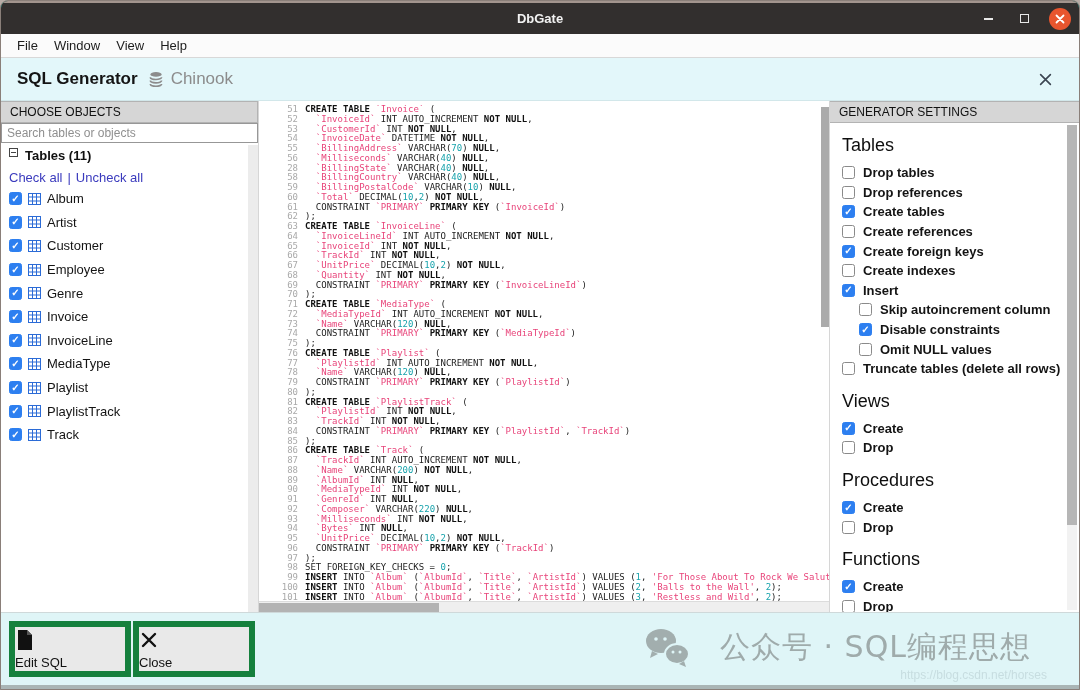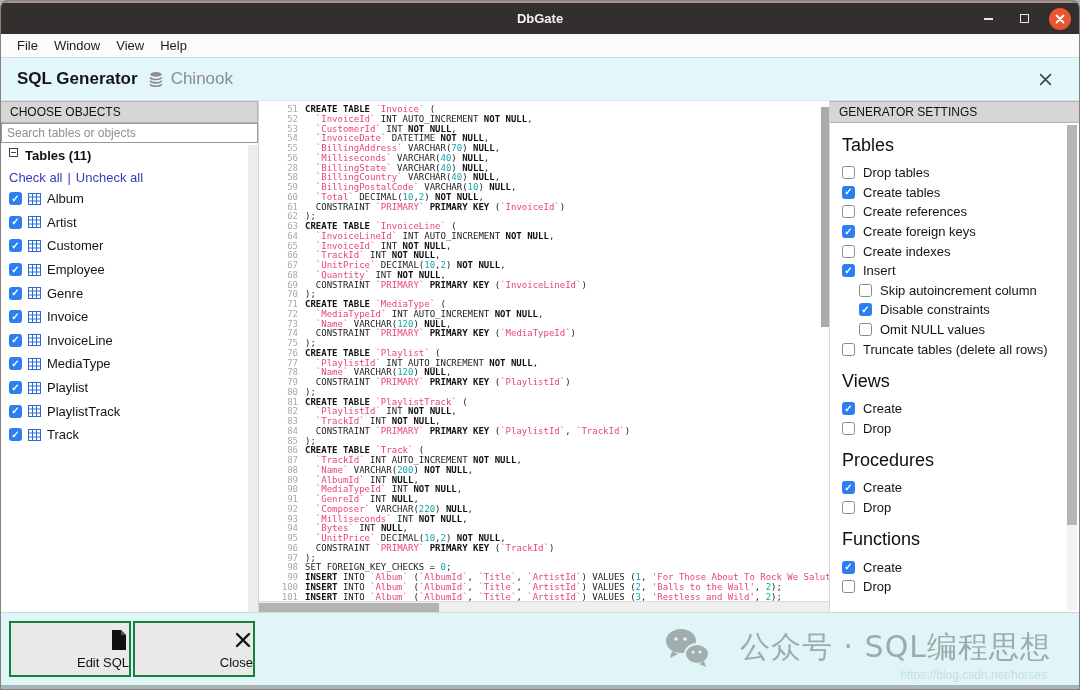--- a/index.html
+++ b/index.html
@@ -76,31 +76,31 @@
 
   
   .right-panel { width:250px; flex:none; display:flex; flex-direction:column; border-left:1px solid #d6d6d6; position:relative; }
   .right-panel .panel-header { border-right:none; }
   .settings-body { flex:1; padding:6px 14px 0 12px; overflow:hidden; }
   .section-heading { font-size:18px; font-weight:400; color:#0e0e0e; margin:12px 0 7px 0; }
   .section-heading.first { margin-top:6px; }
   .opt-row { display:flex; align-items:center; height:19.6px; }
   .opt-row.indent { padding-left:17px; }
   .opt-row .cb { margin-right:8px; }
-  .opt-label { font-size:13px; color:#141414; }
+  .opt-label { font-size:13px; color:#141414;font-weight:bold; }
   .right-scroll-track { position:absolute; right:2px; top:24px; bottom:2px; width:10px; background:#f2f2f2; }
   .right-scroll-thumb { position:absolute; right:0; top:0; width:10px; height:400px; background:#b6b6b6; }
 
   
   .footer { height:73px; background:#dff5f7; border-top:1px solid #cfd9da; flex:none; position:relative;
             display:flex; align-items:center; padding-left:8px; }
-  .ftr-btn { width:122px; height:56px; background:#e9e9e9; border:2px solid #15803d; margin-right:2px;
-             display:flex; flex-direction:column; align-items:flex-end; justify-content:center; gap:4px; }
+  .ftr-btn { width:122px; height:56px; background:#e9e9e9; border:6px solid #15803d; margin-right:2px;
+             display:flex; flex-direction:column; align-items:flex-start; justify-content:center; gap:4px; }
   .ftr-btn-label { font-size:13px; color:#111; }
-  .watermark { position:absolute; right:28px; top:14px; display:flex; align-items:center; gap:28px; color:#9fabab; }
+  .watermark { position:absolute; right:48px; top:14px; display:flex; align-items:center; gap:28px; color:#9fabab; }
   .wm-text { font-size:30px; letter-spacing:1px; font-family:"DejaVu Sans", sans-serif; }
   .wm-url { position:absolute; right:32px; bottom:3px; font-size:12px; color:#c7dde0; }
   .bottom-strip { height:4px; background:#a9b5b5; flex:none; }
 </style>
 </head>
 <body>
 
 <div class="app">
 
   <div class="titlebar">
@@ -402,20 +402,24 @@
 
     <div class="right-panel">
       <div class="panel-header">GENERATOR SETTINGS</div>
       <div class="settings-body" id="settings-body">
           <div class="section-heading first">Tables</div>
           <div class="opt-row">
             <span class="cb"></span>
             <span class="opt-label">Drop tables</span>
           </div>
           <div class="opt-row">
+            <span class="cb"></span>
+            <span class="opt-label">Drop references</span>
+          </div>
+          <div class="opt-row">
             <span class="cb checked"></span>
             <span class="opt-label">Create tables</span>
           </div>
           <div class="opt-row">
             <span class="cb"></span>
             <span class="opt-label">Create references</span>
           </div>
           <div class="opt-row">
             <span class="cb checked"></span>
             <span class="opt-label">Create foreign keys</span>

